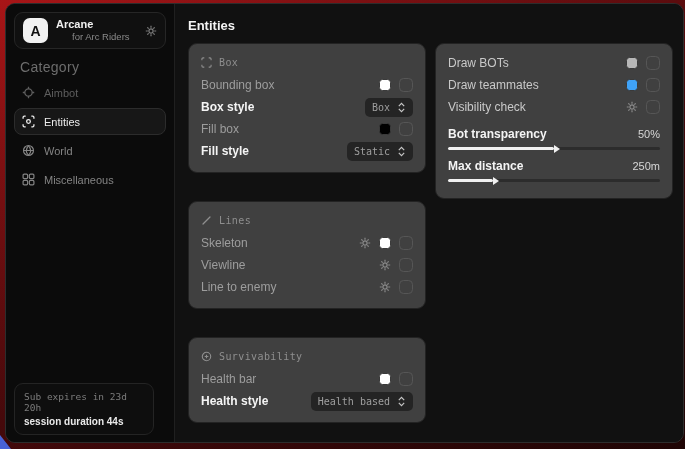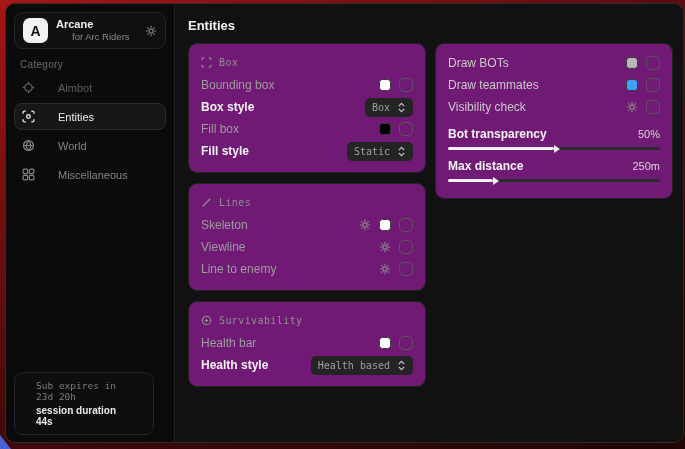--- a/index.html
+++ b/index.html
@@ -22,44 +22,44 @@
   }
   .applogo {
     width:25px; height:25px; background:#f2f2f2; border-radius:7px; flex:none;
     display:flex; align-items:center; justify-content:center;
     color:#111; font-weight:bold; font-size:14px;
   }
   .apptext { flex:1; line-height:1.25; }
   .apptitle { font-size:11px; font-weight:bold; color:#f0f0f0; }
   .appsub { font-size:9.5px; color:#8a8a8a;margin-left:16px; }
   .appgear { color:#7d7d7d; display:flex; cursor:pointer; }
-  .cat { font-size:10px; color:#6d6d6d; margin:10px 0 4px 14px; letter-spacing:.3px; }
+  .cat { font-size:14px; color:#6d6d6d; margin:10px 0 4px 14px; letter-spacing:.3px; }
   .navitem {
-    display:flex; align-items:center; gap:23px; height:27px; margin:2px 8px;
+    display:flex; align-items:center; gap:9px; height:27px; margin:2px 8px;
     padding:0 7px; border-radius:8px; font-size:11px; color:#848484; cursor:pointer;
     border:1px solid transparent;
   }
   .navitem .nicon { display:flex; color:inherit; }
   .navitem.dim { color:#5e5e5e; }
   .navitem.active { background:#171717; border-color:#2c2c2c; color:#ededed; }
   .sfooter {
     position:absolute; left:8px; right:20px; bottom:7px; border:1px solid #242424;
-    border-radius:9px; padding:7px 21px; background:#0e0e0e;
+    border-radius:9px; padding:7px 9px; background:#0e0e0e;
   }
   .sfooter .l1 { font-family:"DejaVu Sans Mono",monospace; font-size:9.5px; color:#7c7c7c; margin-bottom:3px; }
   .sfooter .l2 { font-size:10px; font-weight:bold; color:#e9e9e9; }
   
   .main { flex:1; position:relative; background:#111111; }
   .pagetitle { position:absolute; left:13px; top:14px; font-size:13px; font-weight:bold; color:#f5f5f5; }
   .col { position:absolute; top:39px; width:238px; }
   .col.left { left:13px; }
   .col.right { left:260px; }
   .card {
-    background:#701a75; border:1px solid #232323; border-radius:9px;
-    padding:8px 12px 10px 12px; margin-bottom:10px;
+    background:#404040; border:1px solid #232323; border-radius:9px;
+    padding:8px 12px 10px 12px; margin-bottom:28px;
   }
   .sechead {
     display:flex; align-items:center; gap:7px; color:#8f8f8f;
     font-family:"DejaVu Sans Mono",monospace; font-size:10px; letter-spacing:.4px;
     height:20px; margin-bottom:2px;
   }
   .row { display:flex; align-items:center; height:22px; }
   .row .lbl { flex:1; font-size:12px; color:#9d9d9d; }
   .row .lbl.bright { color:#f4f4f4; font-weight:bold; }
   .row .lbl.mid { color:#c9c9c9; }

